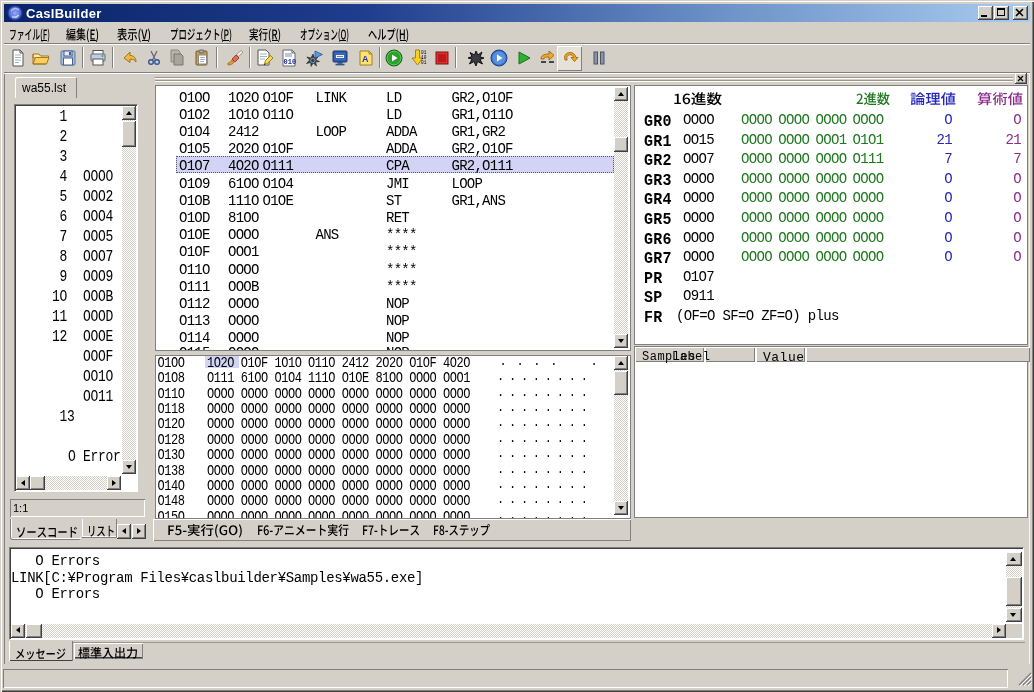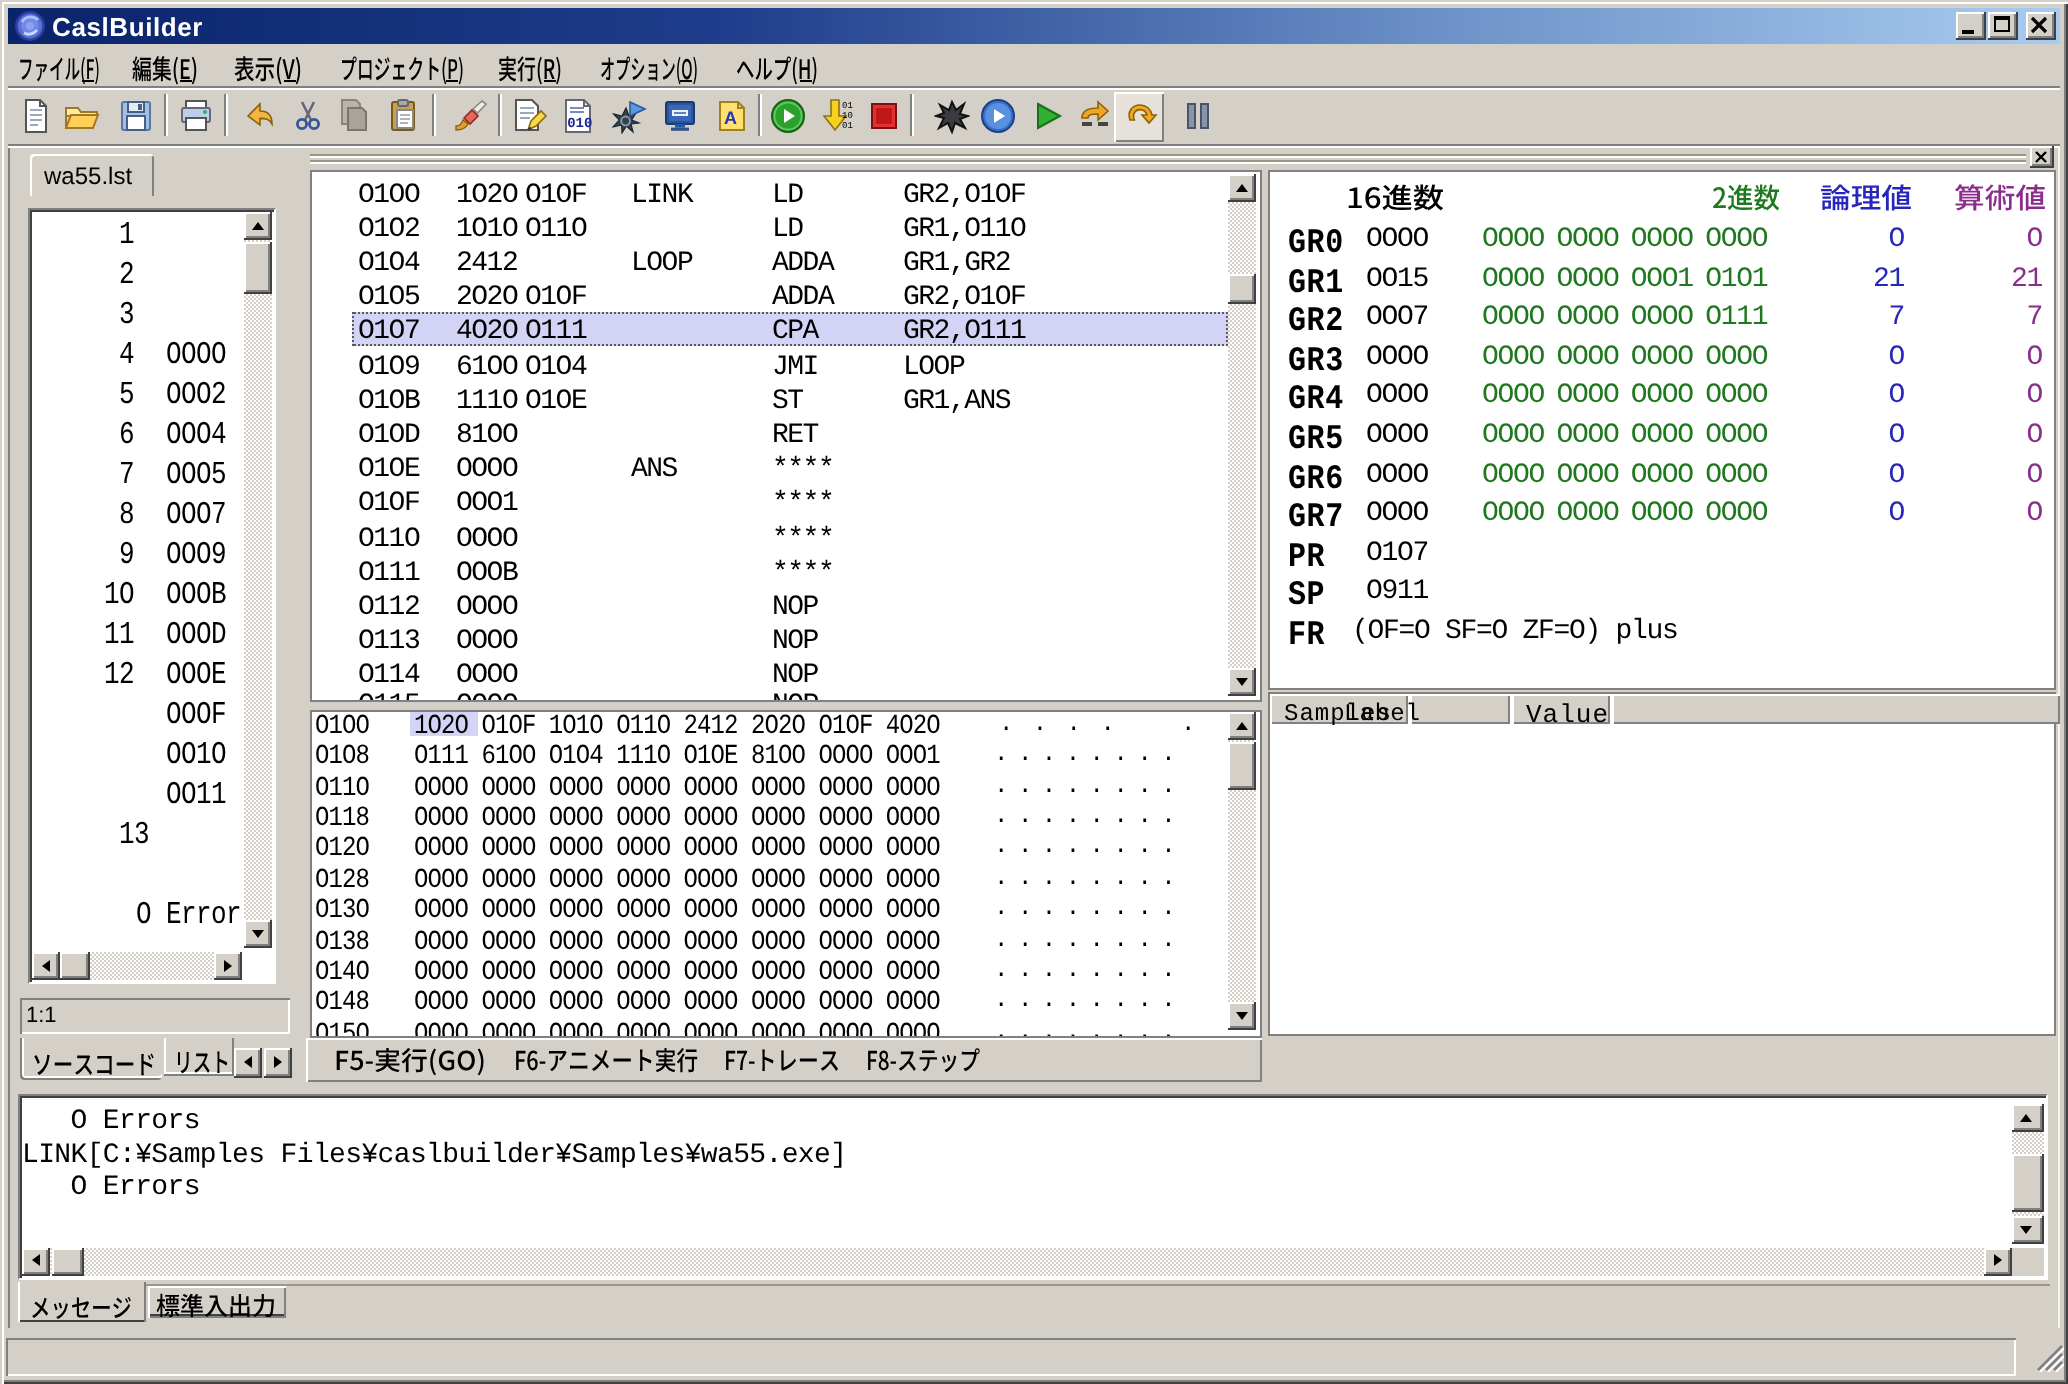--- a/index.html
+++ b/index.html
@@ -580,21 +580,21 @@
 <div class="abs mono" style="left:642px;top:349.5px;font-size:12px;letter-spacing:0.5px">Samples</div>
 <div class="abs raised" style="left:705px;top:347px;width:50px;height:15px;background:#d4d0c8;box-shadow:inset 1px 1px 0 #fff,inset -1px -1px 0 #808080"></div>
 <div class="abs mono" style="left:672px;top:349.5px;font-size:12px;letter-spacing:0.5px">Label</div>
 <div class="abs raised" style="left:756px;top:347px;width:49px;height:15px;background:#d4d0c8;box-shadow:inset 1px 1px 0 #fff,inset -1px -1px 0 #808080"></div>
 <div class="abs mono" style="left:763px;top:349.5px;font-size:13px;letter-spacing:0.5px">Value</div>
 <div class="abs raised" style="left:806px;top:347px;width:224px;height:15px;background:#d4d0c8;box-shadow:inset 1px 1px 0 #fff,inset -1px -1px 0 #808080"></div>
 <div class="abs sunken" style="left:9px;top:547px;width:1015px;height:93px"></div>
 <div class="abs" style="left:11px;top:549px;width:995px;height:75px;overflow:hidden;background:#fff">
     <div style="position:relative">
       <div class="abs mono" style="left:0px;top:4.0px;font-size:14px;letter-spacing:-0.32px">   O Errors</div>
-      <div class="abs mono" style="left:0px;top:20.5px;font-size:14px;letter-spacing:-0.32px">LINK[C:¥Samples Files¥caslbuilder¥Samples¥wa55.exe]</div>
+      <div class="abs mono" style="left:0px;top:20.5px;font-size:14px;letter-spacing:-0.32px">LINK[C:¥Program Files¥caslbuilder¥Samples¥wa55.exe]</div>
       <div class="abs mono" style="left:0px;top:37.0px;font-size:14px;letter-spacing:-0.32px">   O Errors</div>
     </div>
   </div>
 <div class="abs track" style="left:1006px;top:552px;width:15.5px;height:69.5px"></div>
 <div class="abs btn" style="left:1006px;top:552px;width:15.5px;height:14px">
     <div class="tri-u" style="position:absolute;left:4.25px;top:4.5px"></div>
   </div>
 <div class="abs btn" style="left:1006px;top:607.5px;width:15.5px;height:14px">
     <div class="tri-d" style="position:absolute;left:4.25px;top:5px"></div>
   </div>

